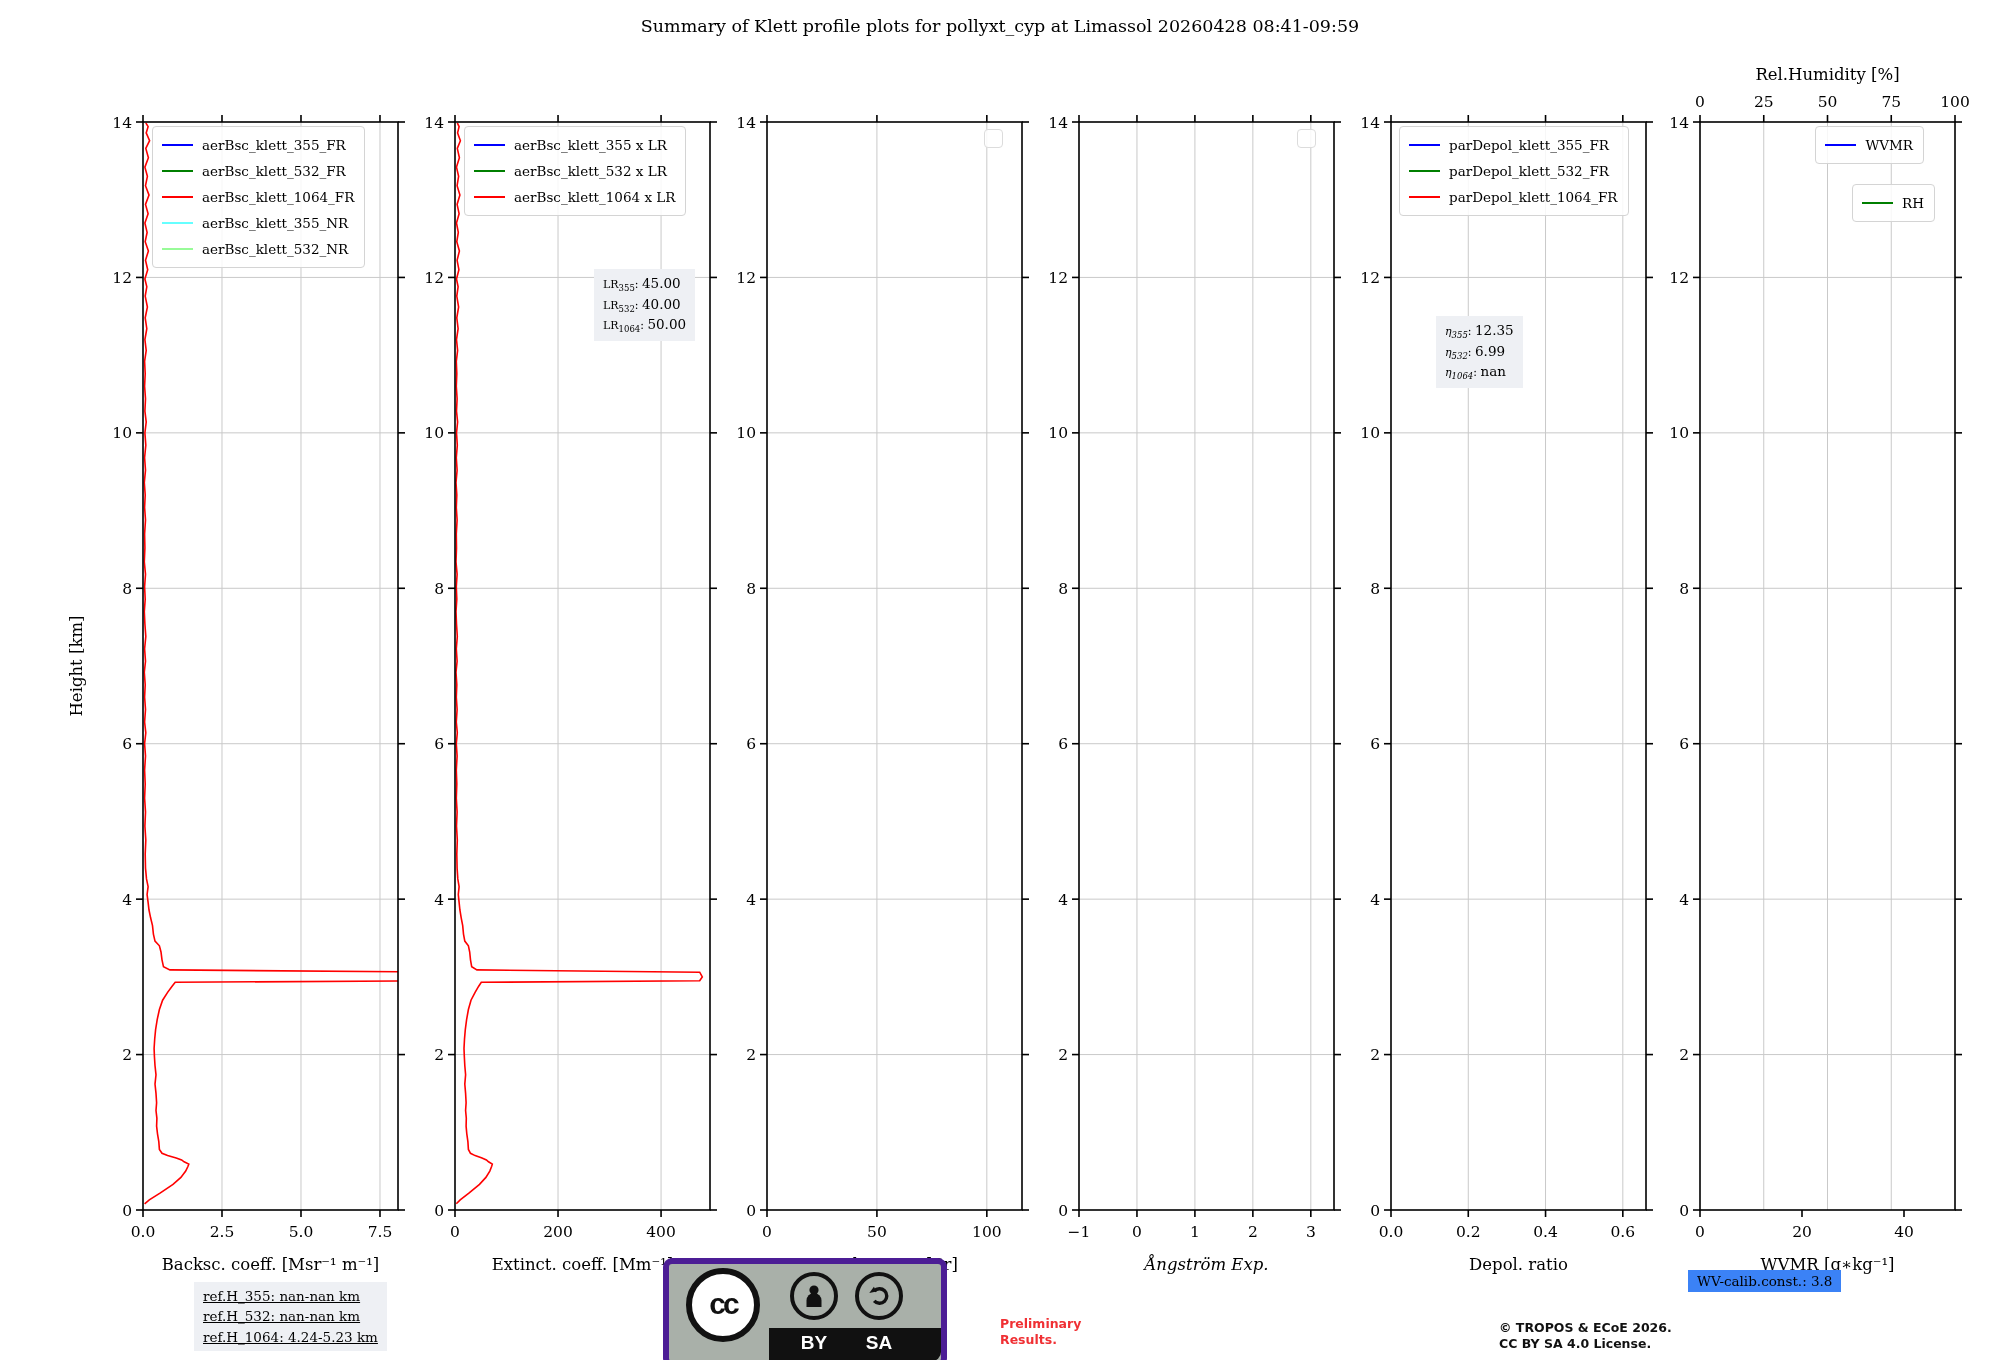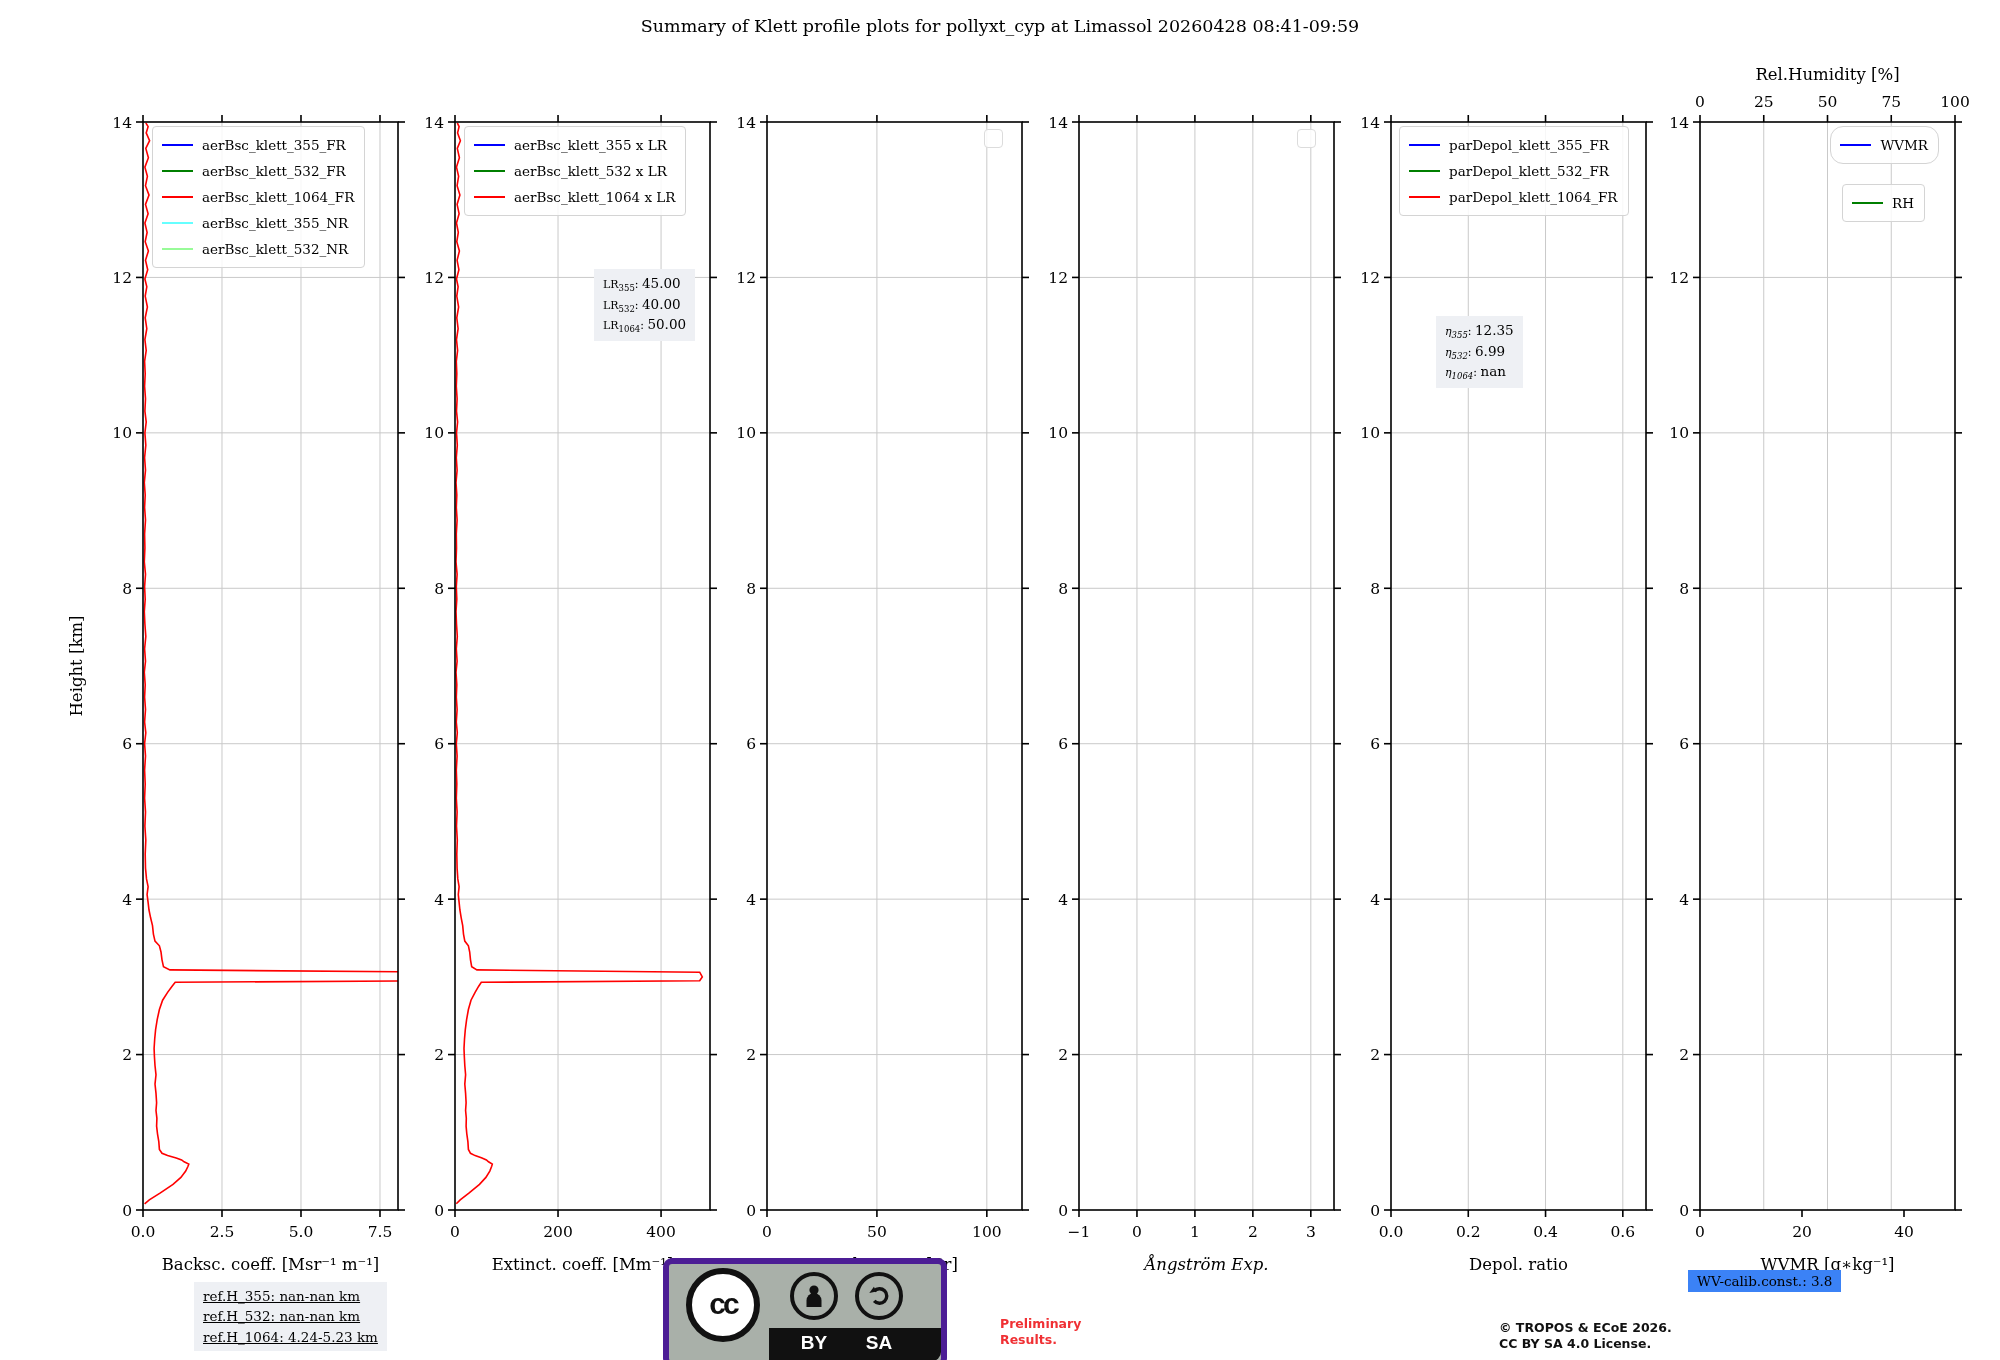--- a/index.html
+++ b/index.html
@@ -467,26 +467,26 @@
         <div class="legend-entry">
           <span class="legend-swatch" style="border-top-color: rgb(255, 0, 0);"></span>
           <span class="legend-label">parDepol_klett_1064_FR</span>
         </div>
       </div>
       <div class="ann-box ann-italic" style="left: 1436px; top: 276px; background: rgb(238, 240, 244);">
         <div class="ann-line"><span class="ann-base">η<sub>355</sub></span><span>: </span><span class="ann-val">12.35</span></div>
         <div class="ann-line"><span class="ann-base">η<sub>532</sub></span><span>: </span><span class="ann-val">6.99</span></div>
         <div class="ann-line"><span class="ann-base">η<sub>1064</sub></span><span>: </span><span class="ann-val">nan</span></div>
       </div>
-      <div class="legend-box" style="right: 61px; top: 126px; border-radius: 13px;">
+      <div class="legend-box" style="right: 76px; top: 126px;">
         <div class="legend-entry">
           <span class="legend-swatch" style="border-top-color: rgb(0, 0, 255);"></span>
           <span class="legend-label">WVMR</span>
         </div>
       </div>
-      <div class="legend-box" style="right: 75px; top: 184px;">
+      <div class="legend-box" style="right: 65px; top: 184px;">
         <div class="legend-entry">
           <span class="legend-swatch" style="border-top-color: rgb(0, 127, 0);"></span>
           <span class="legend-label">RH</span>
         </div>
       </div>
     </div>
 </div>
 
 </body></html>

